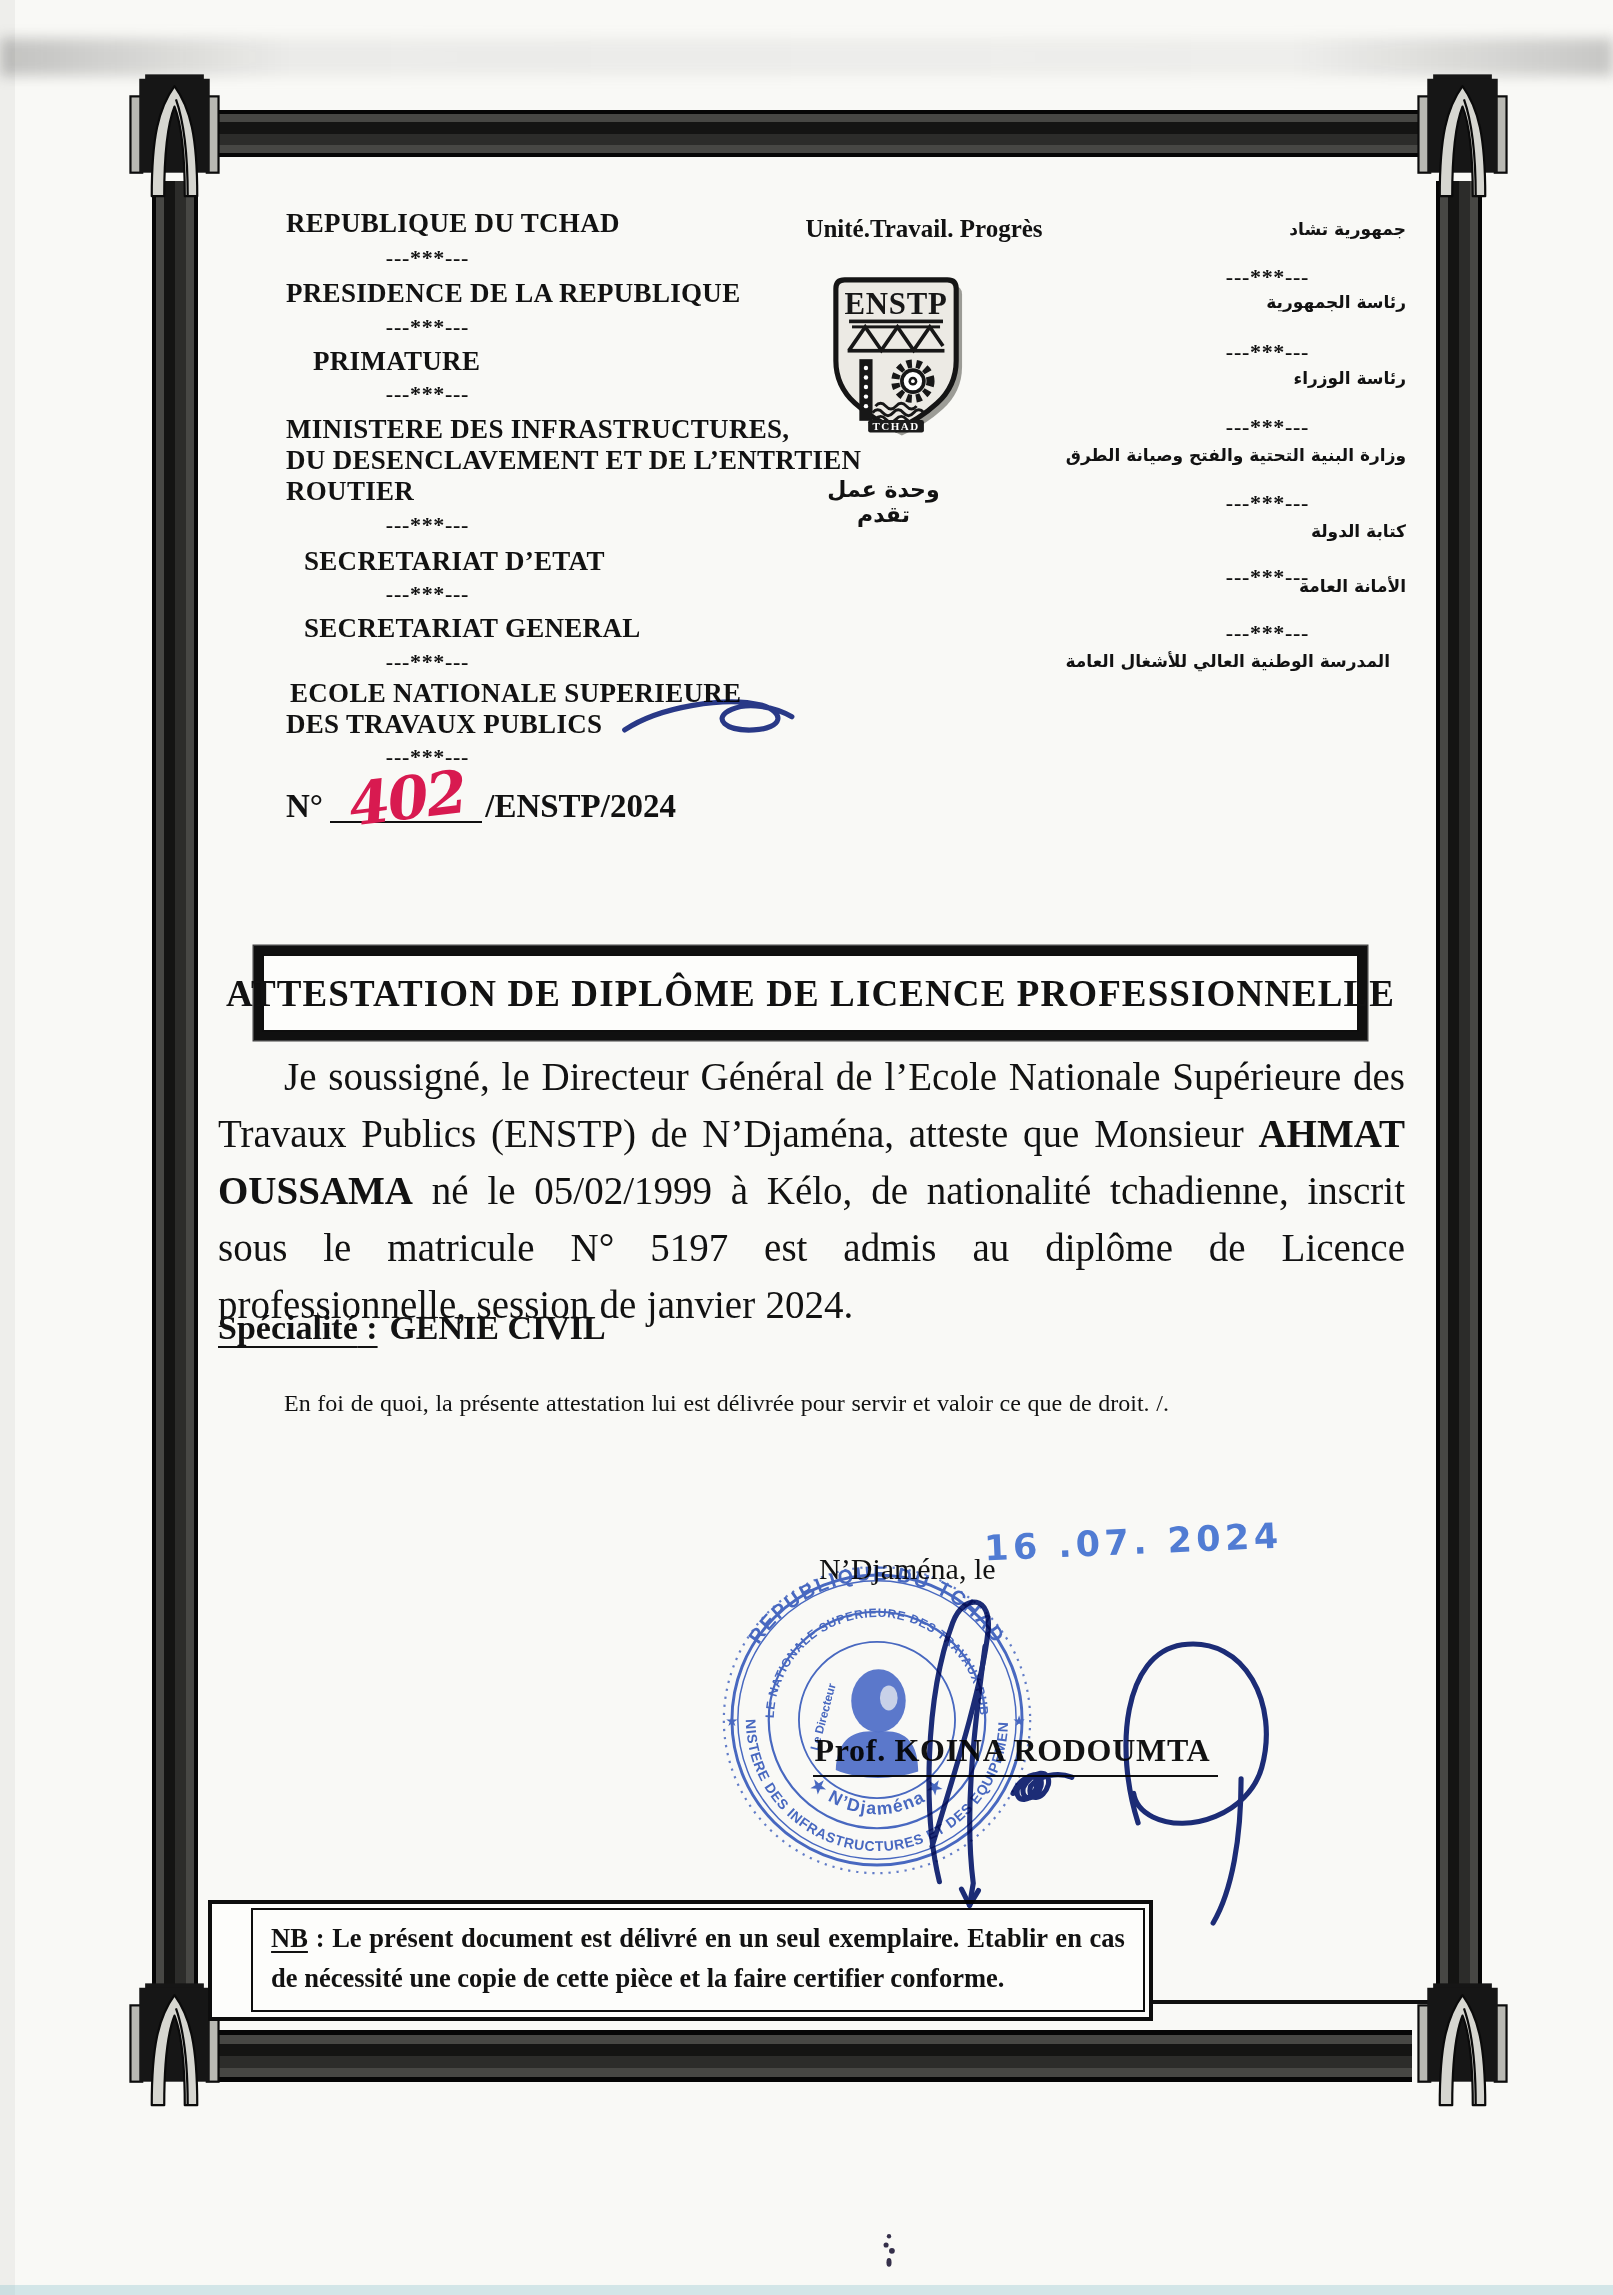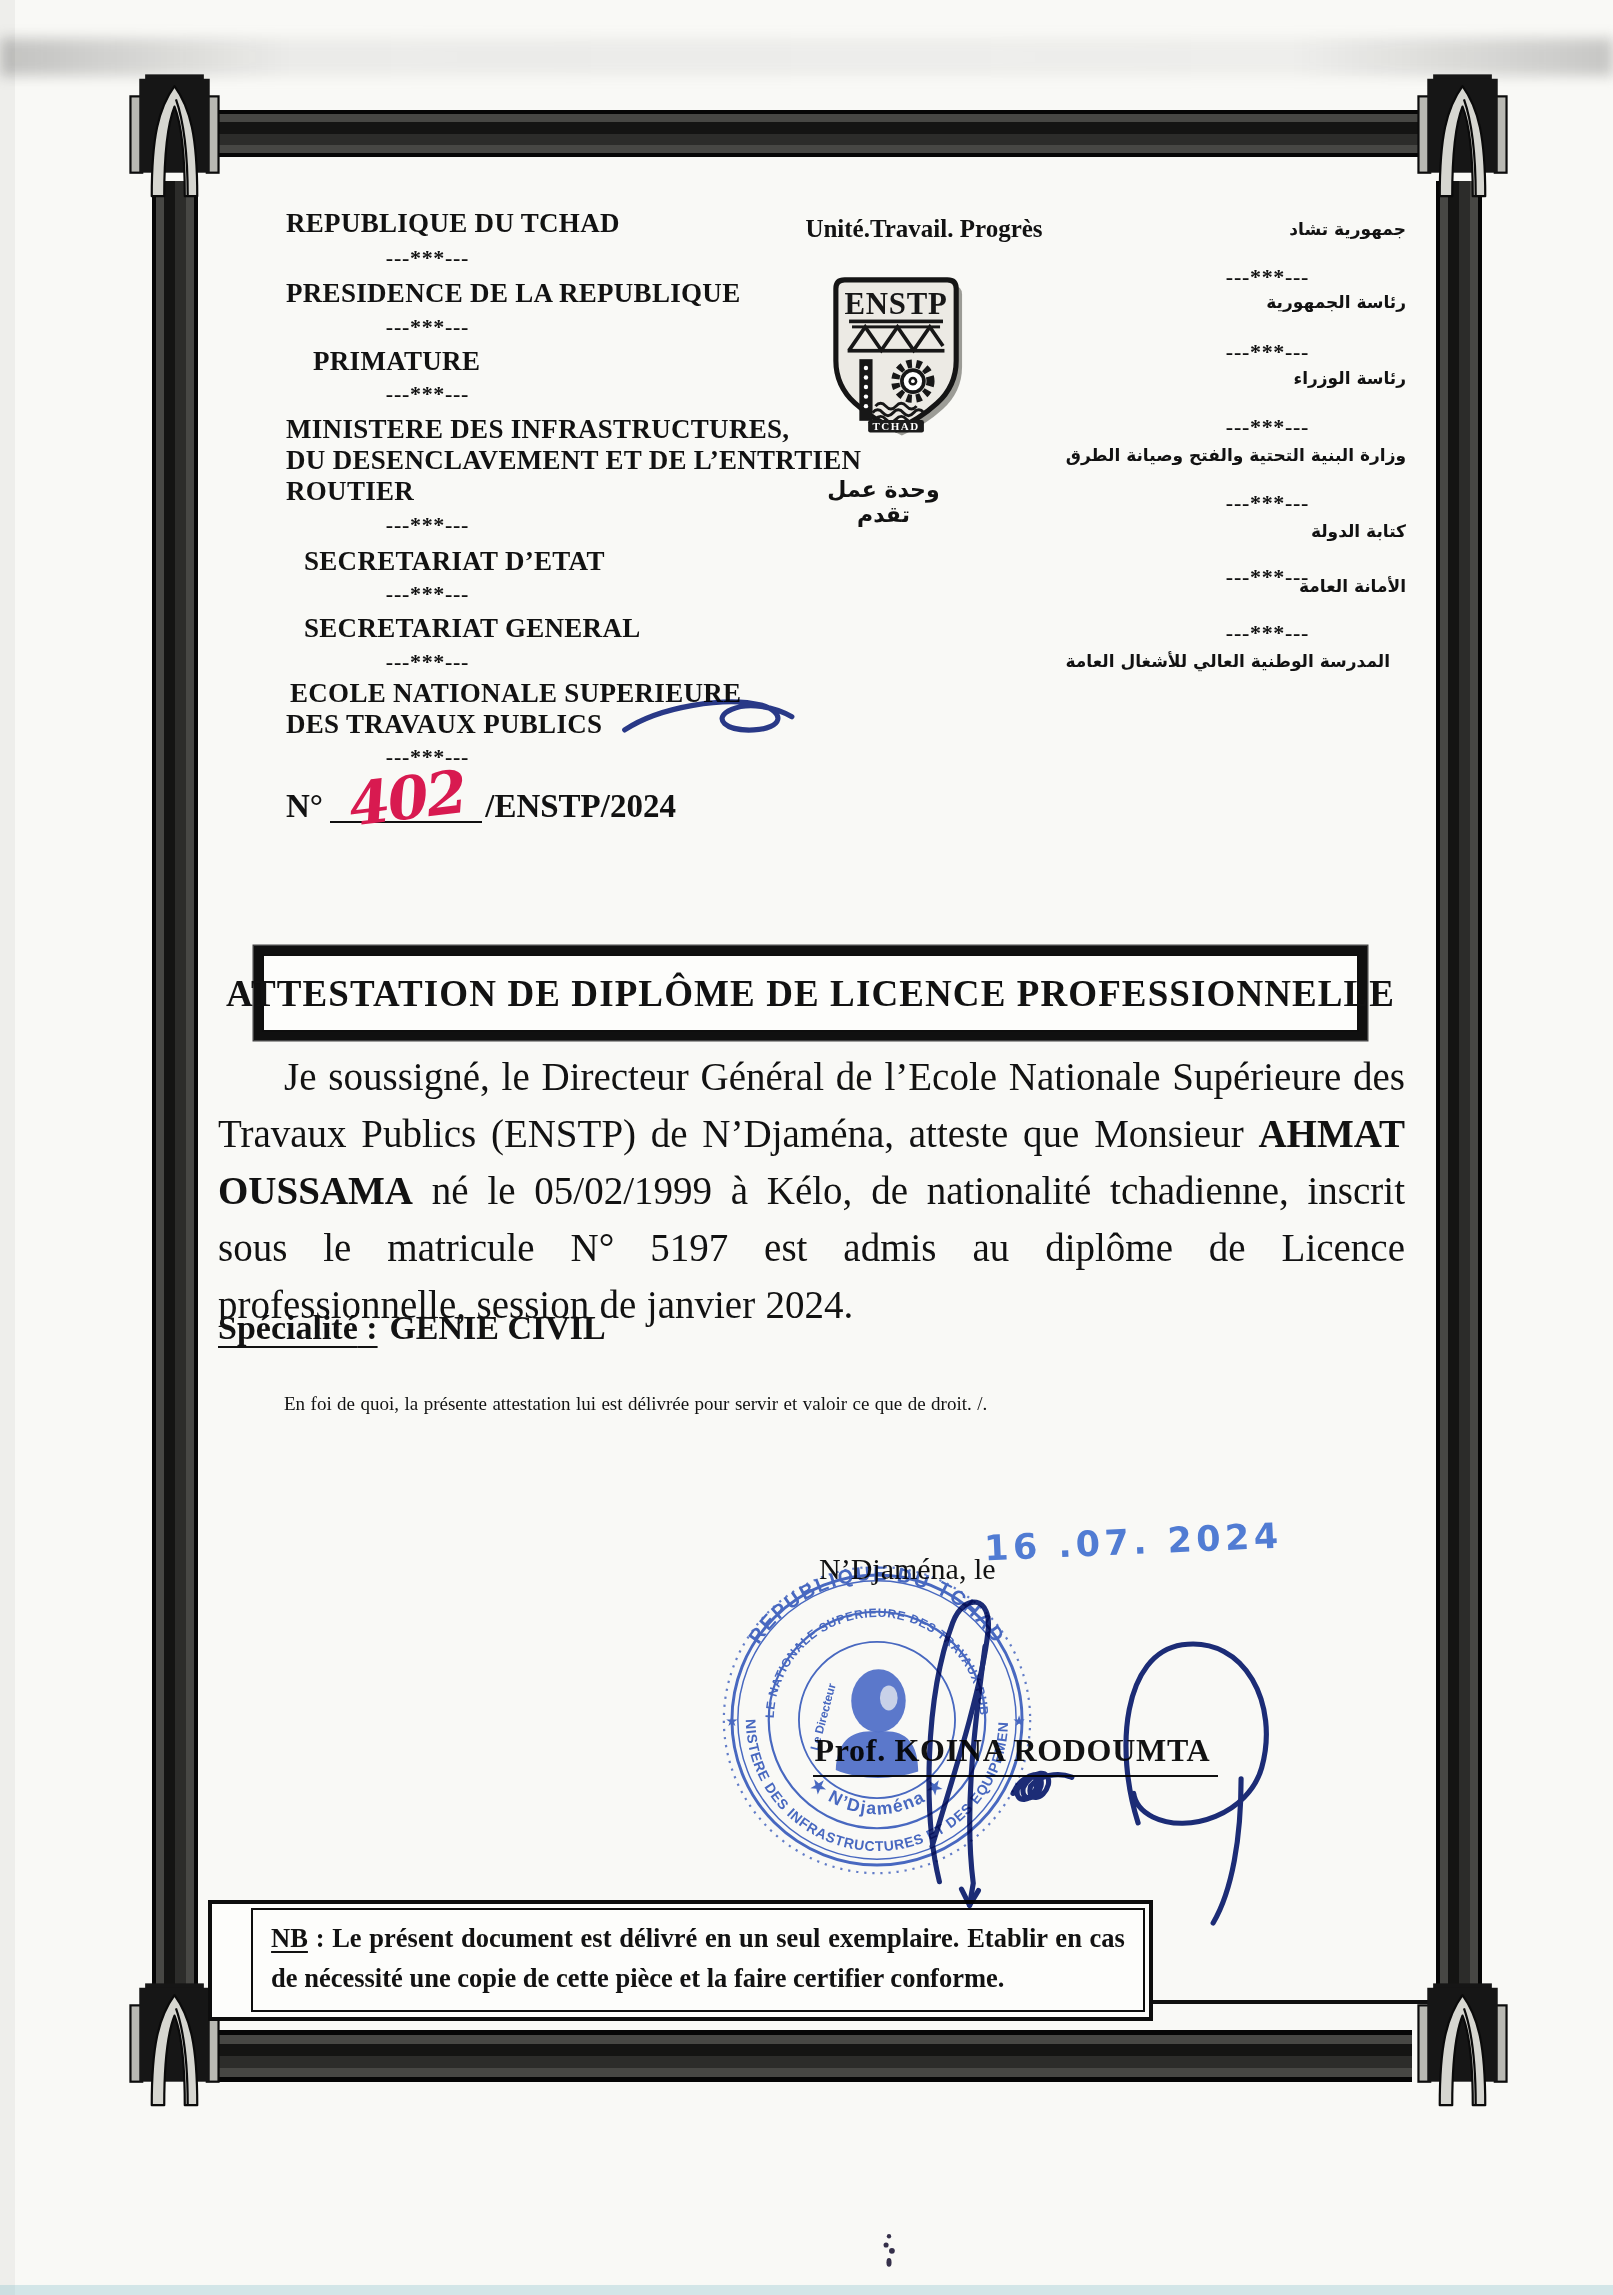--- a/index.html
+++ b/index.html
@@ -180,21 +180,21 @@
   <div class="title-box">
     <div class="title-inner">ATTESTATION DE DIPLÔME DE LICENCE PROFESSIONNELLE</div>
   </div>
 
   <p class="body-par" style="top:1048px;"><span>Je soussigné, le Directeur Général de l’Ecole Nationale Supérieure des Travaux Publics (ENSTP) de N’Djaména, atteste que Monsieur </span><b>AHMAT OUSSAMA</b><span> né le 05/02/1999 à Kélo, de nationalité tchadienne, inscrit sous le matricule N° 5197 est admis au diplôme de Licence professionnelle, session de janvier 2024.</span></p>
 
   <div class="spec">
     <span class="spec-u"><span>Spécialité</span><span> :</span></span><span>GENIE CIVIL</span>
   </div>
 
-  <p class="body-par" style="top:1375px;width:1215px;font-size:19px;">En foi de quoi, la présente attestation lui est délivrée pour servir et valoir ce que de droit. /.</p>
+  <p class="body-par" style="top:1375px;width:1215px;font-size:24px;">En foi de quoi, la présente attestation lui est délivrée pour servir et valoir ce que de droit. /.</p>
 
   <div class="place">N’Djaména, le</div>
   <div class="datestamp" style="color:#3f6fd0;">16 .07. 2024</div>
 
   <svg class="stamp-svg" width="324" height="324" viewBox="0 0 440 440">
     <g stroke="#3f62c4" fill="none">
       <circle cx="220" cy="220" r="208" stroke-width="3" stroke-dasharray="3 8" opacity=".85"></circle>
       <circle cx="220" cy="220" r="197" stroke-width="4"></circle>
       <circle cx="220" cy="220" r="189" stroke-width="2"></circle>
       <circle cx="220" cy="220" r="147" stroke-width="3"></circle>

